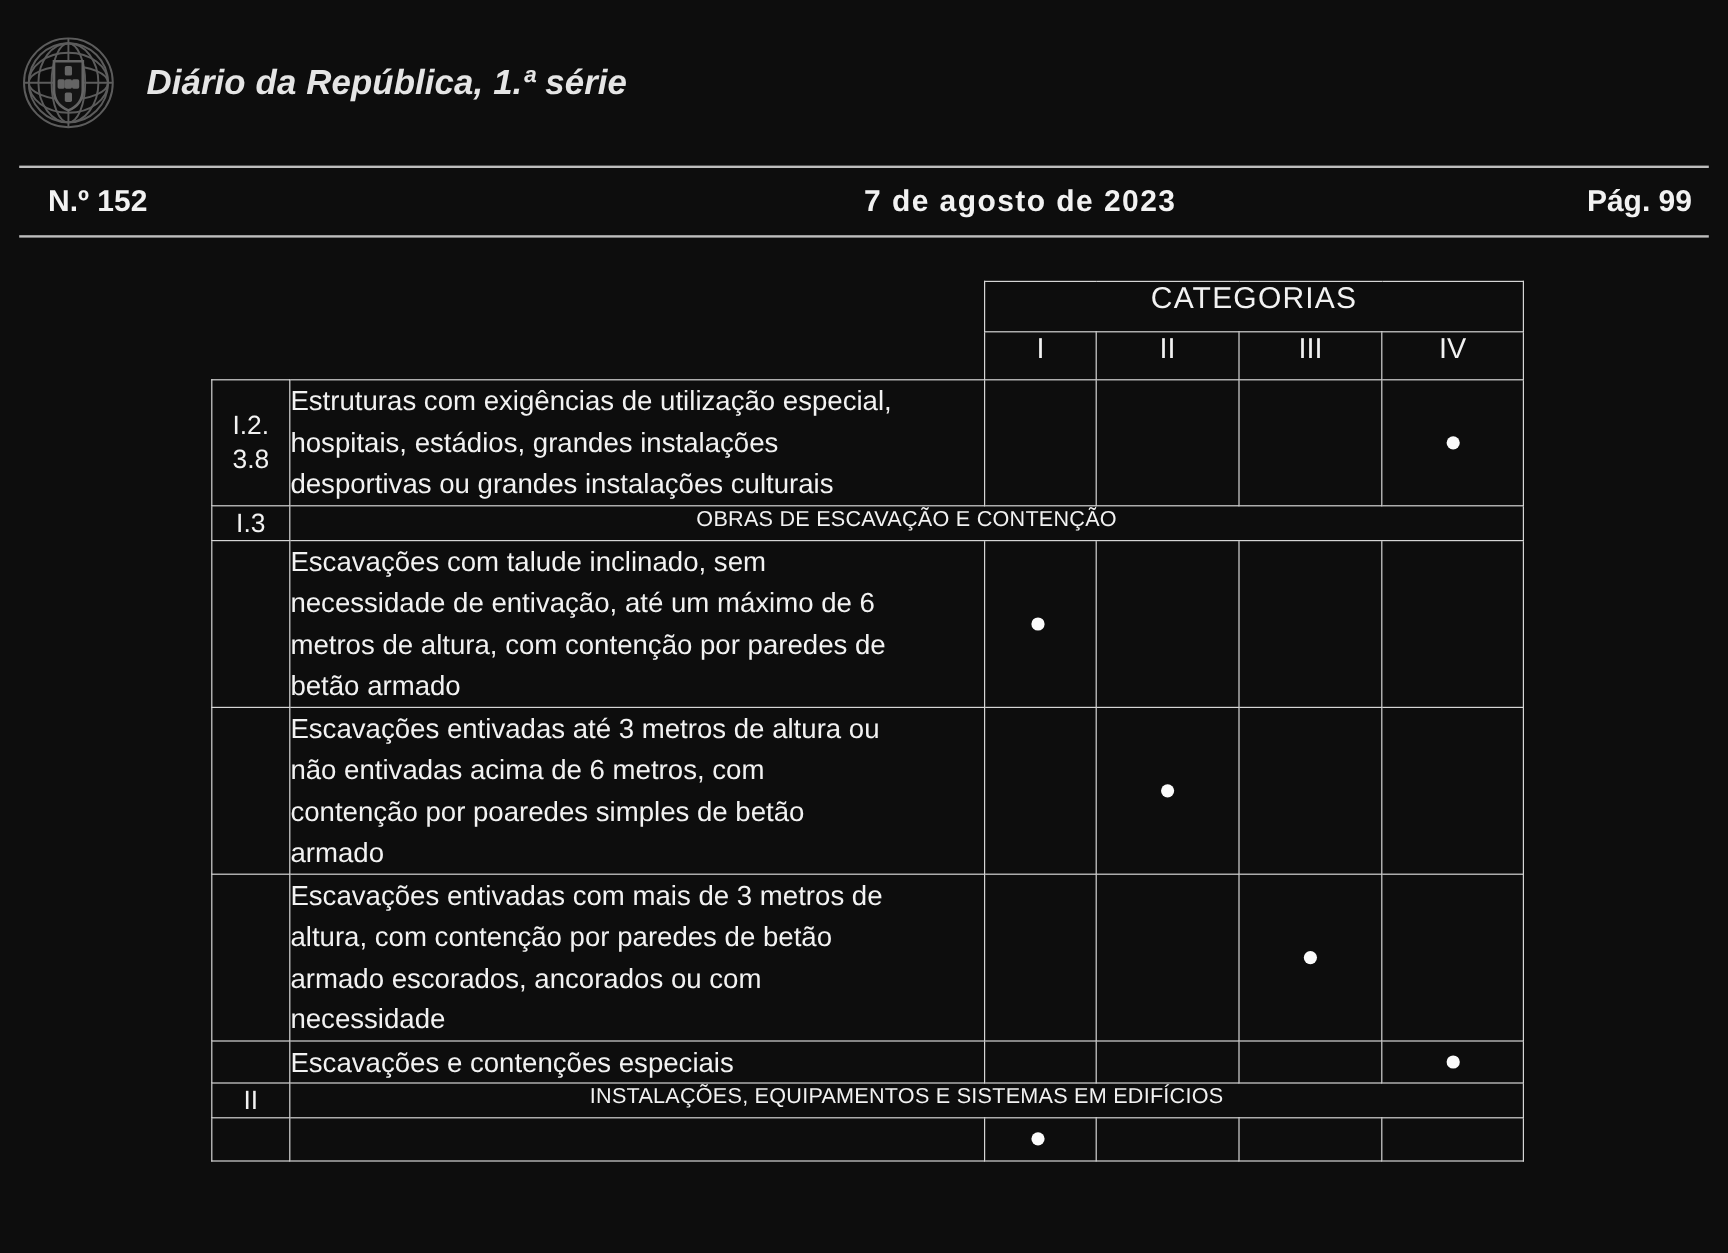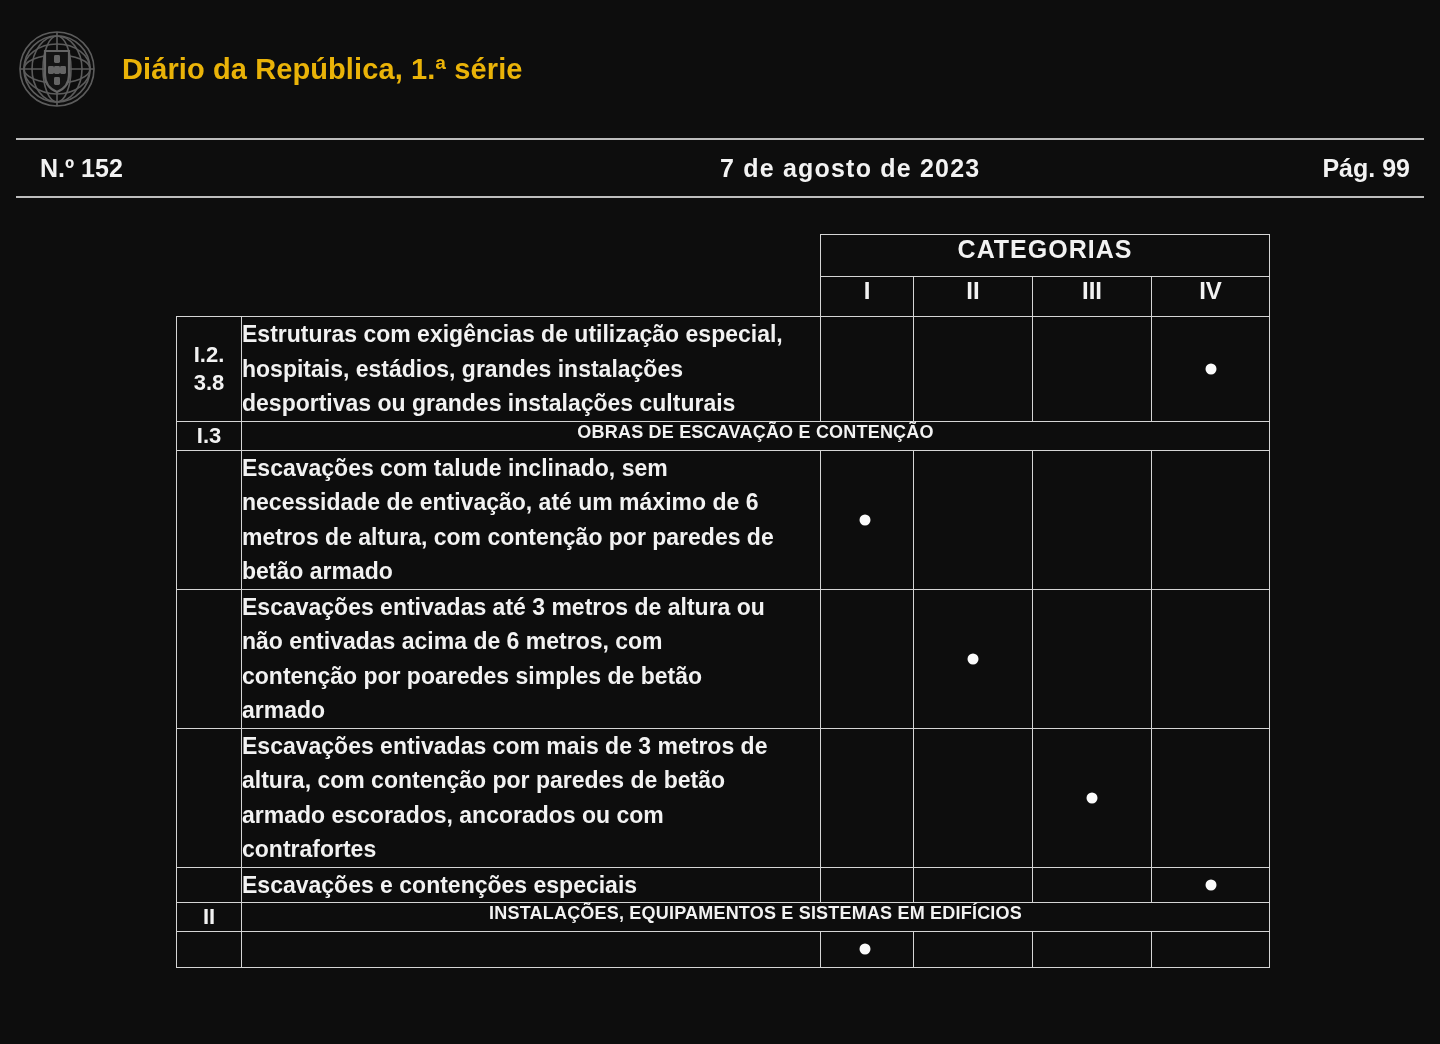--- a/index.html
+++ b/index.html
@@ -27,22 +27,23 @@
     flex: 0 0 78px;
     position: relative;
     opacity: 0.62;
   }
   .crest svg { display: block; width: 78px; height: 78px; }
 
   .masthead-title {
     margin-left: 26px;
     font-size: 29px;
     font-weight: bold;
+    font-style: italic;
     letter-spacing: 0.1px;
-    color: #eab308;
+    color: #e5e5e5;
     white-space: nowrap;
   }
 
   
   .rule {
     height: 2px;
     background: #bdbdbd;
     margin: 0 16px;
   }
 
@@ -73,21 +74,20 @@
   }
   table.doc {
     border-collapse: collapse;
     width: 1093px;
     table-layout: fixed;
   }
   table.doc td {
     border: 1px solid #d5d5d5;
     vertical-align: top;
     padding: 0;
-    font-weight: bold;
   }
   
   col.c-code { width: 65px; }
   col.c-desc { width: 579px; }
   col.c-i    { width: 93px; }
   col.c-ii   { width: 119px; }
   col.c-iii  { width: 119px; }
   col.c-iv   { width: 118px; }
 
   .cat-head-cell {
@@ -261,21 +261,21 @@
         <td class="mark-cell"></td>
         <td class="mark-cell"></td>
       </tr>
 
       <tr>
         <td class="code-cell"></td>
         <td class="desc-cell">
           <div>Escavações entivadas com mais de 3 metros de</div>
           <div>altura, com contenção por paredes de betão</div>
           <div>armado escorados, ancorados ou com</div>
-          <div>contrafortes</div>
+          <div>necessidade</div>
         </td>
         <td class="mark-cell"></td>
         <td class="mark-cell"></td>
         <td class="mark-cell">
             <span class="dot"></span>
           </td>
         <td class="mark-cell"></td>
       </tr>
 
       <tr>

